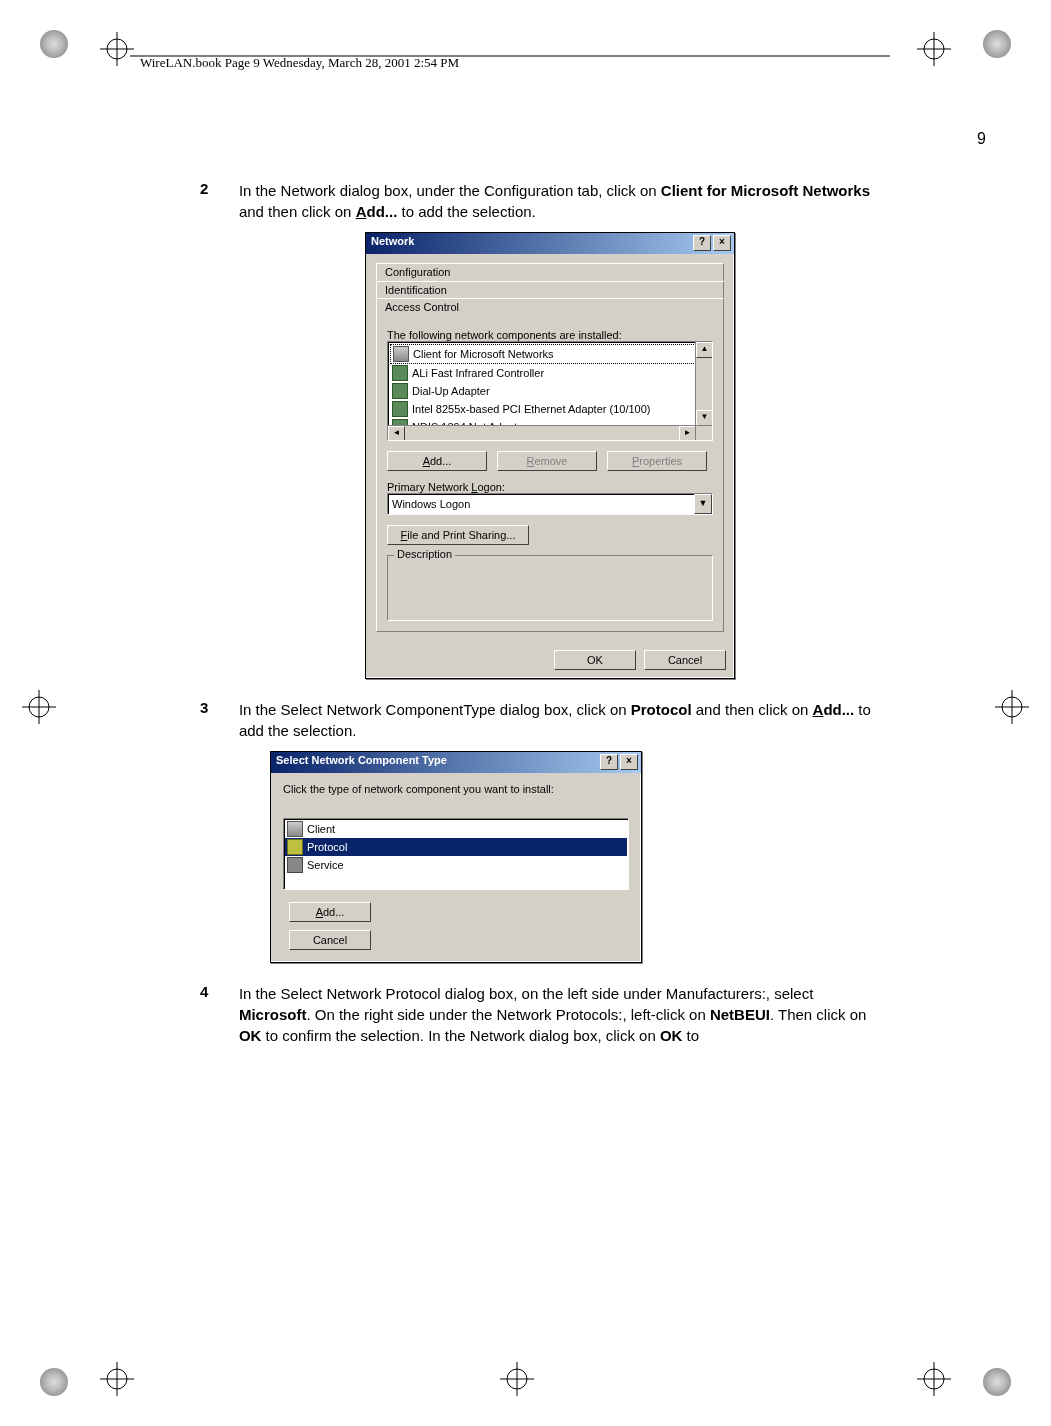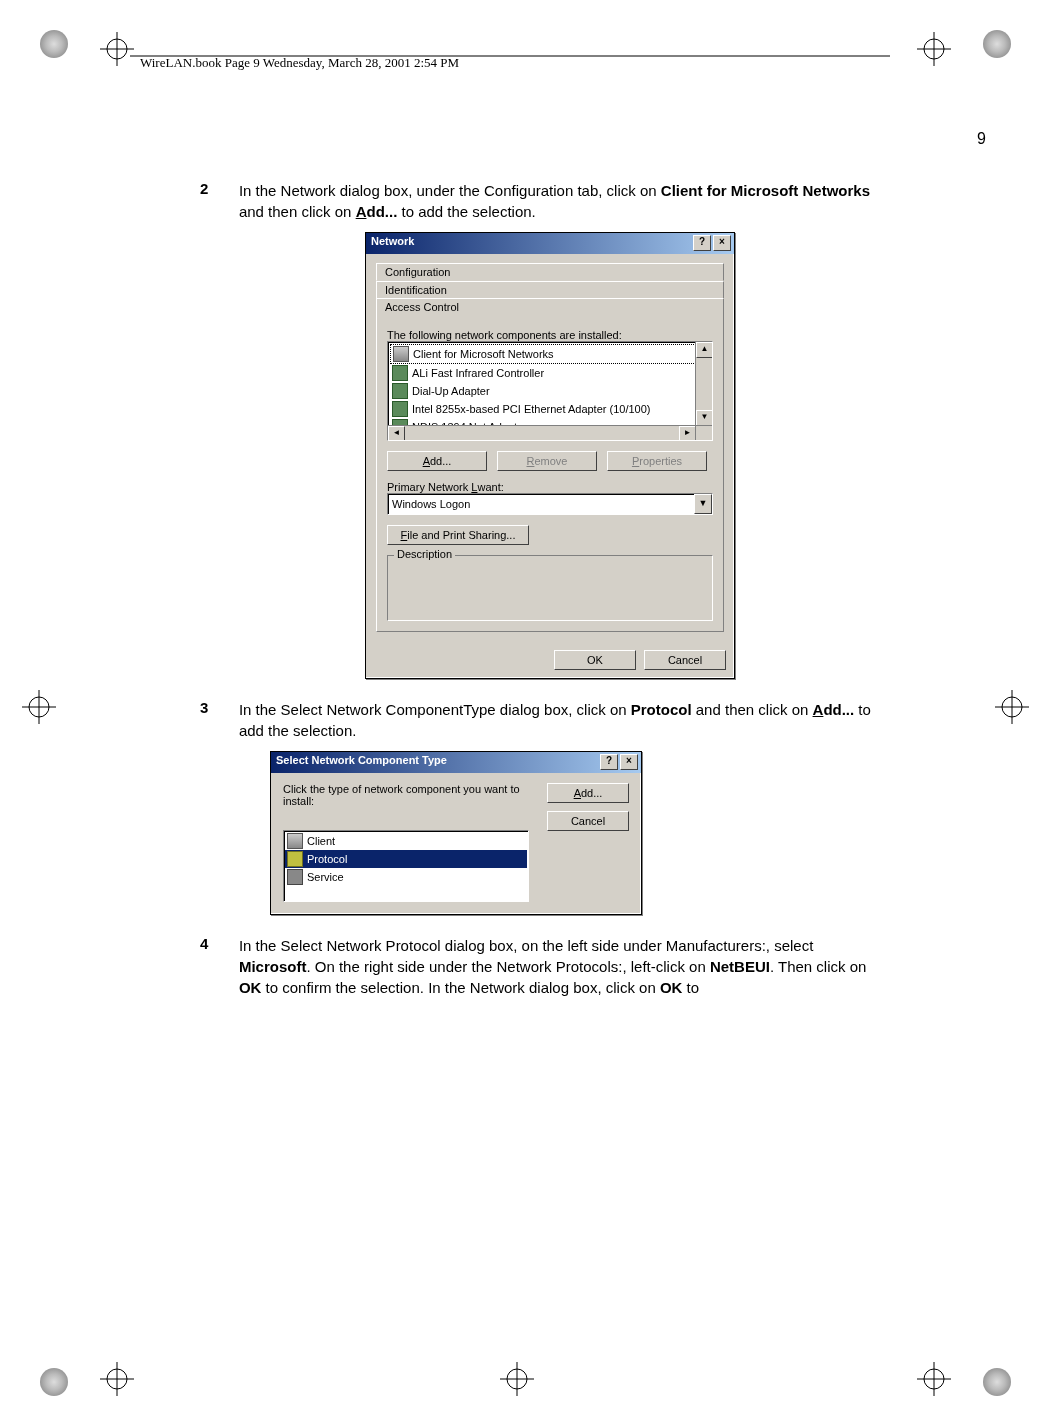--- a/index.html
+++ b/index.html
@@ -199,21 +199,21 @@
     padding:0 3px; font-size:11px;
   }
   .groupbox.desc { height:48px; }
   .dlg-footer {
     display:flex; justify-content:flex-end; gap:8px;
     padding: 8px;
   }
   .winbtn.footer { width:80px; }
 
   
-  .dlg2-body { padding:10px 12px 12px 12px; display:flex; gap:12px; }
+  .dlg2-body { padding:10px 12px 12px 12px; display:flex; gap:12px;flex-direction:column; }
   .dlg2-left { flex:1; }
   .dlg2-right { width:88px; display:flex; flex-direction:column; gap:8px; align-items:flex-end;}
   .dlg2-list {
     background:#fff; border:1px solid #808080;
     border-right-color:#fff; border-bottom-color:#fff;
     box-shadow: inset 1px 1px 0 #000;
     height: 68px; padding:1px;margin-top:23px;
   }
   .dlg2-list .item { display:flex; align-items:center; gap:4px; font-size:11px; padding:1px 2px;}
   .dlg2-list .item.selected { background:#0a246a; color:#fff; }
@@ -353,21 +353,21 @@
                 <div class="sbtn">►</div>
               </div>
               <div class="corner-grip"></div>
             </div>
             <div class="btnrow">
               <div class="winbtn"><span class="u">A</span><span>dd...</span></div>
               <div class="winbtn disabled"><span class="u">R</span><span>emove</span></div>
               <div class="winbtn disabled"><span class="u">P</span><span>roperties</span></div>
             </div>
             <div class="label">
-              <span>Primary Network </span><span class="u">L</span><span>want:</span>
+              <span>Primary Network </span><span class="u">L</span><span>ogon:</span>
             </div>
             <div class="dropdown">
               <div class="dd-text">Windows Logon</div>
               <div class="dd-btn">▼</div>
             </div>
             <div class="btnrow">
               <div class="winbtn" style="width:140px;"><span class="u">F</span><span>ile and Print Sharing...</span></div>
             </div>
             <div class="groupbox desc">
               <div class="gb-label">Description</div>

